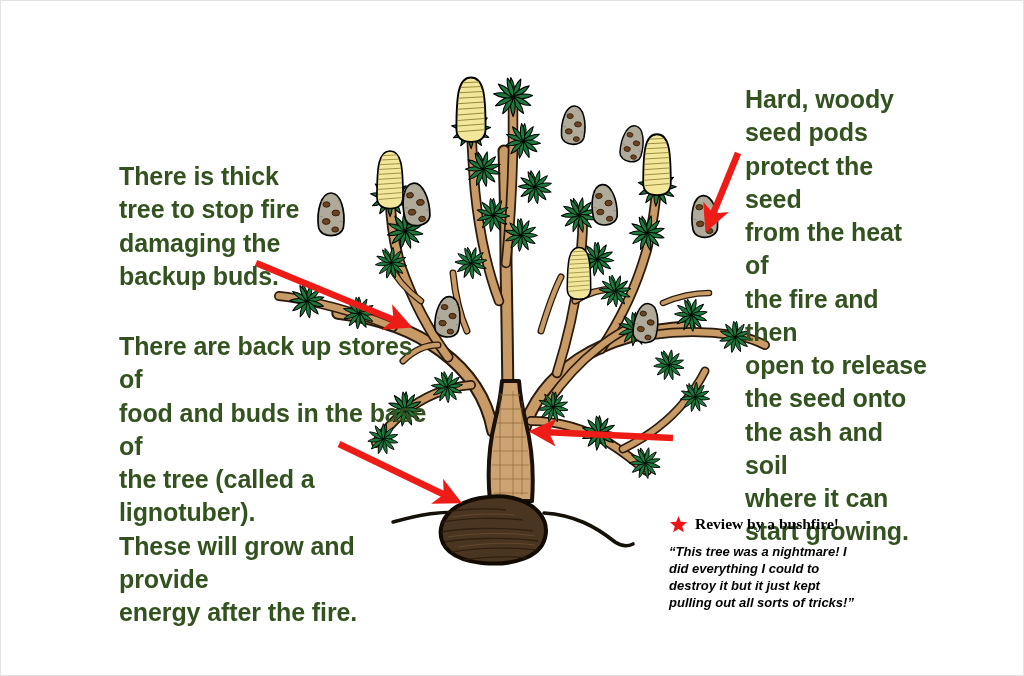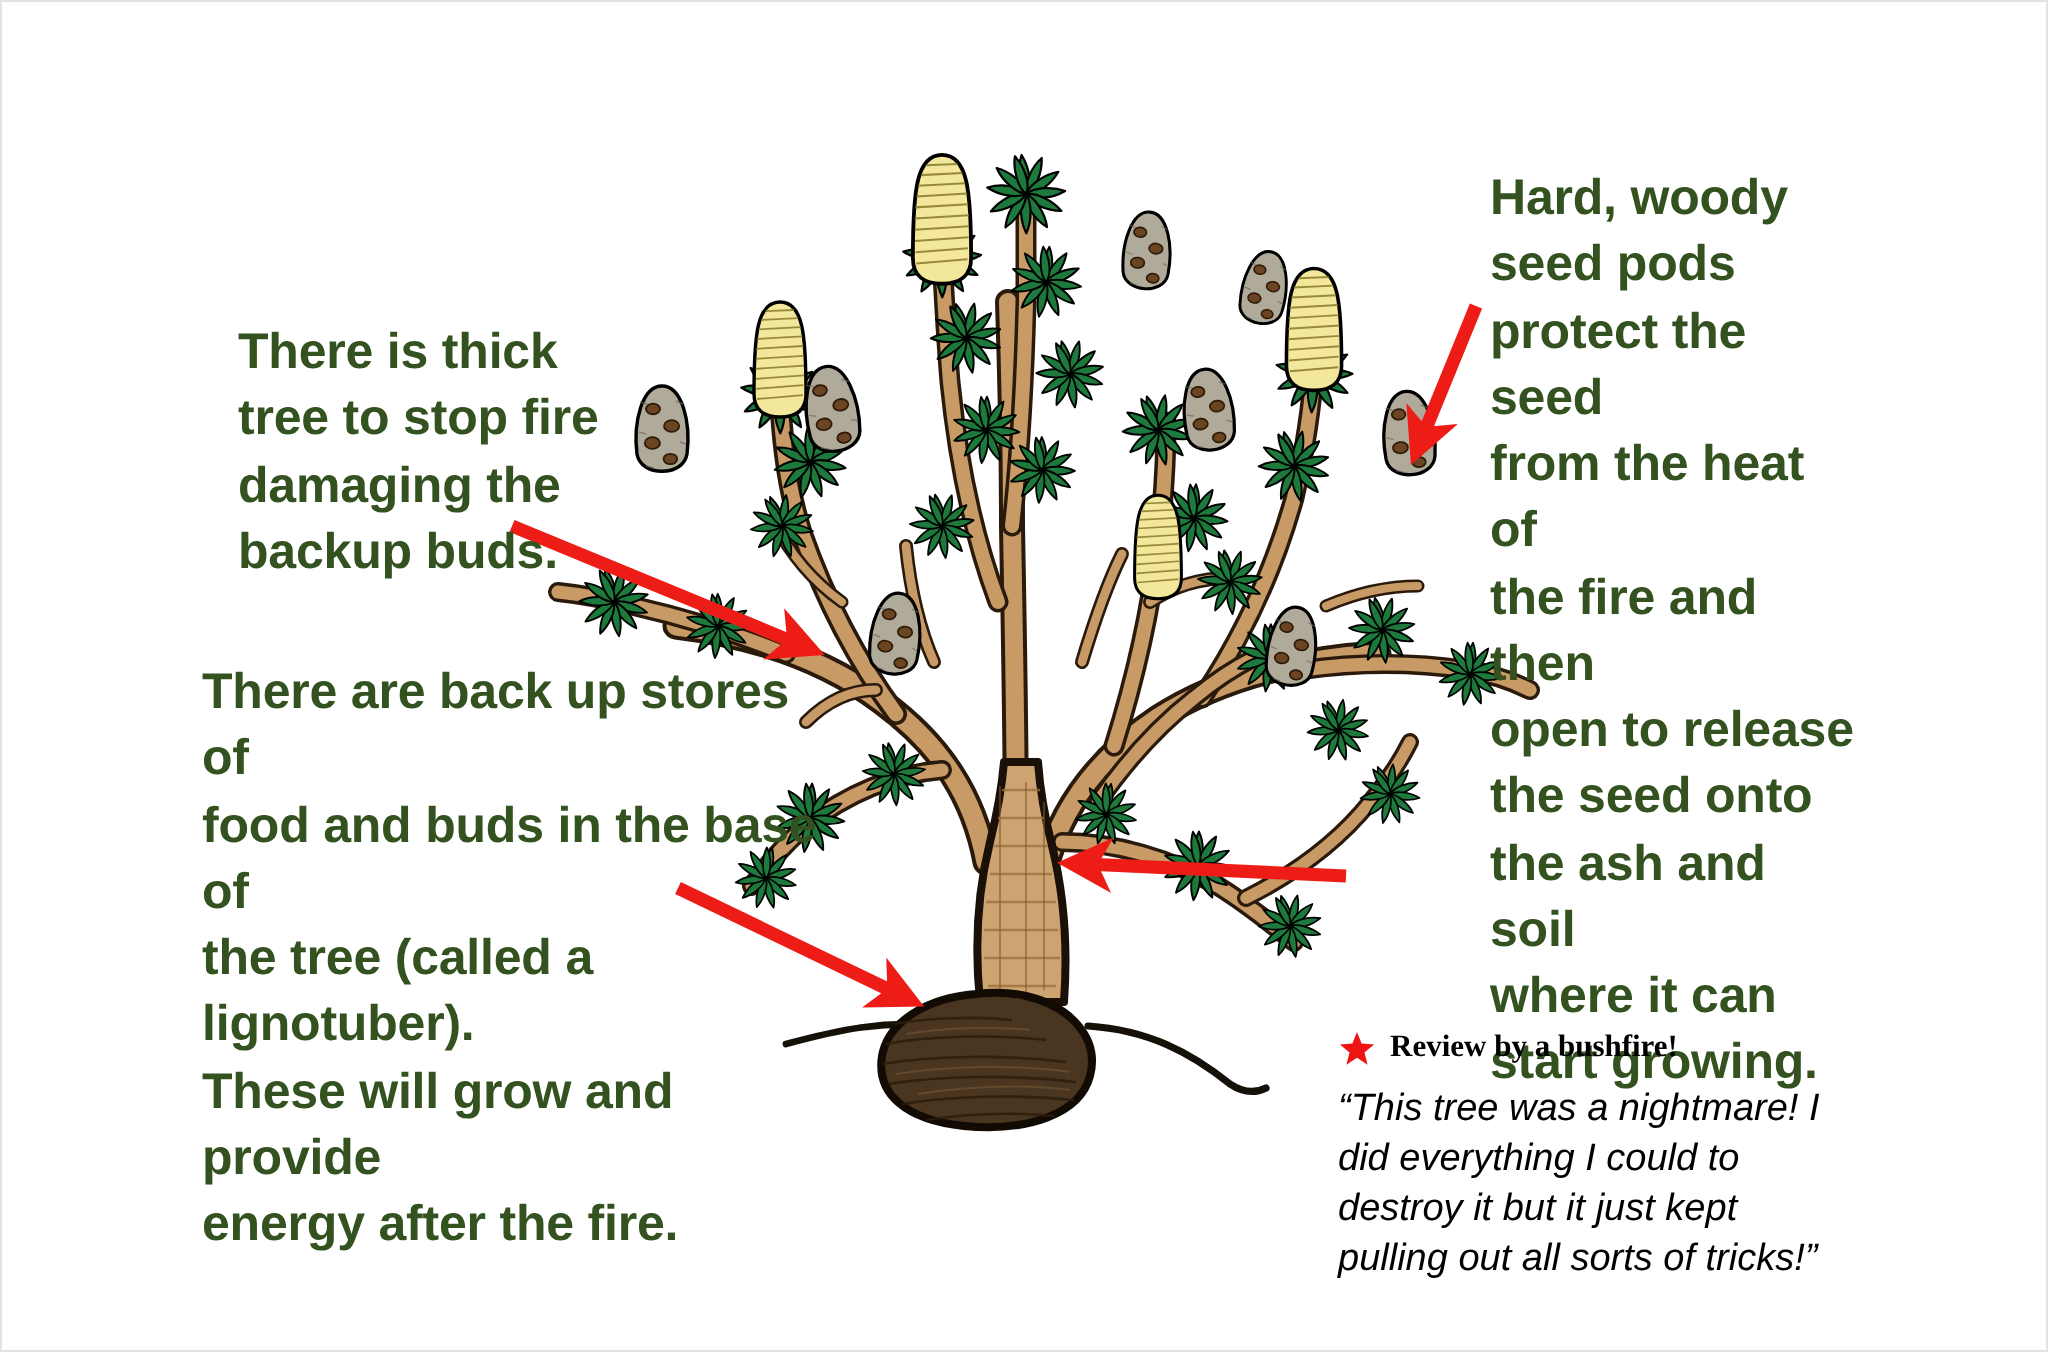--- a/index.html
+++ b/index.html
@@ -25,21 +25,21 @@
   .callout{
     position:absolute;
     color:#33521f;
     font-weight:bold;
     font-size:25px;
     line-height:1.33;
     letter-spacing:-0.1px;
     white-space:pre-line;
   }
   #callout-bark{ left:118px; top:159px; width:270px; }
-  #callout-lignotuber{ left:100px; top:329px; width:310px; }
+  #callout-lignotuber{ left:118px; top:329px; width:310px; }
   #callout-seedpods{ left:744px; top:82px; width:185px; }
   #callout-epicormic{ left:681px; top:343px; width:258px; }
 
   #review{
     position:absolute;
     left:668px; top:514px; width:270px;
   }
   #review-head{
     display:flex;
     align-items:flex-start;
@@ -48,23 +48,24 @@
     font-weight:bold;
     font-size:15.5px;
     line-height:1.1;
     font-family:Liberation Serif, serif;
   }
   #review-star{ display:block; width:19px; height:19px; flex:0 0 auto; }
   #review-quote{
     margin-top:9px;
     color:#000000;
     font-style:italic;
-    font-size:19px;
+    font-size:13px;
     line-height:1.31;
     white-space:pre-line;
+    font-weight:bold;
   }
 </style>
 </head>
 <body>
 
 <div id="page">
 
   <svg id="art" viewBox="0 0 1024 676">
     <defs>
       <marker id="arrowhead" markerWidth="4.2" markerHeight="4.2" refX="2.0" refY="2.1" orient="auto" markerUnits="strokeWidth">

